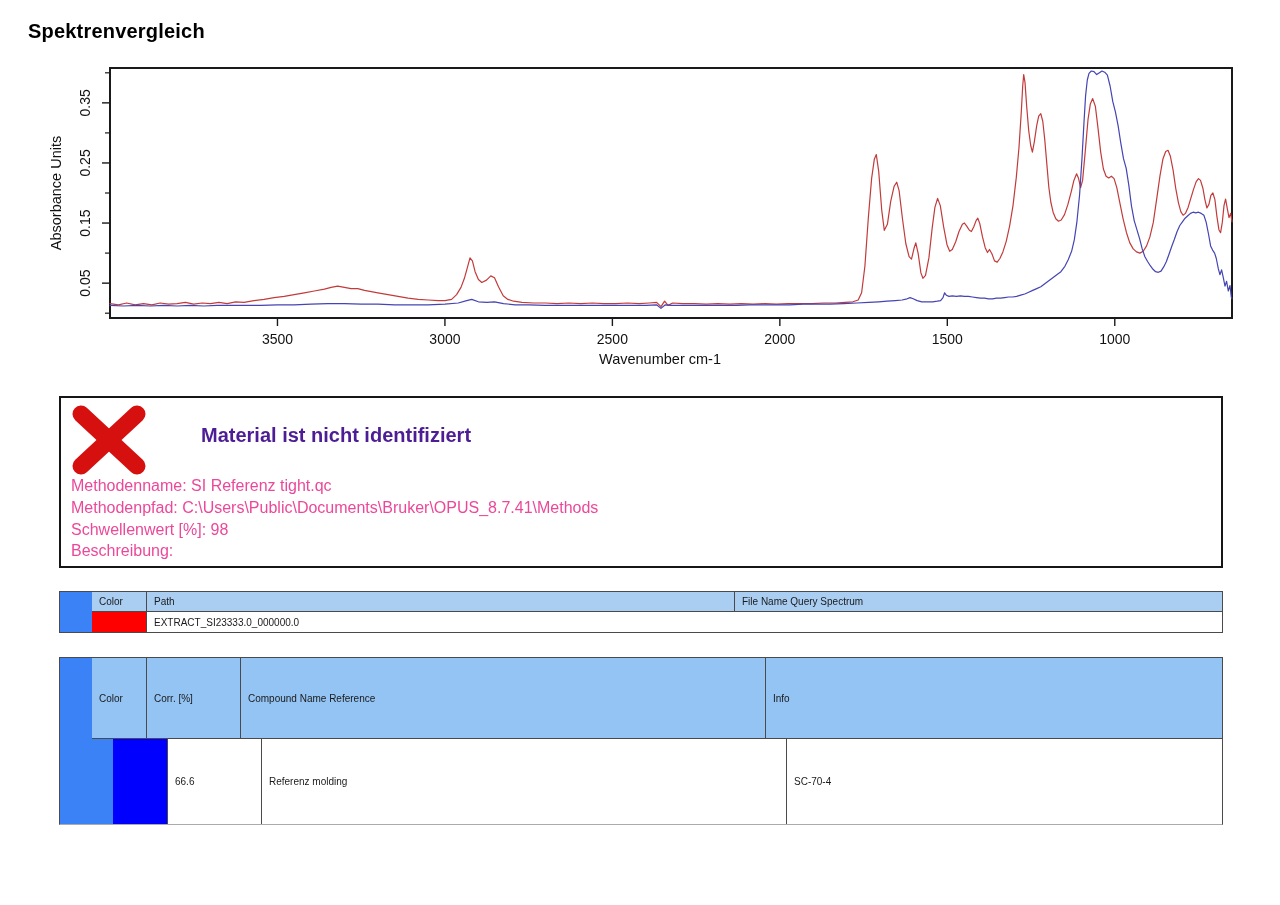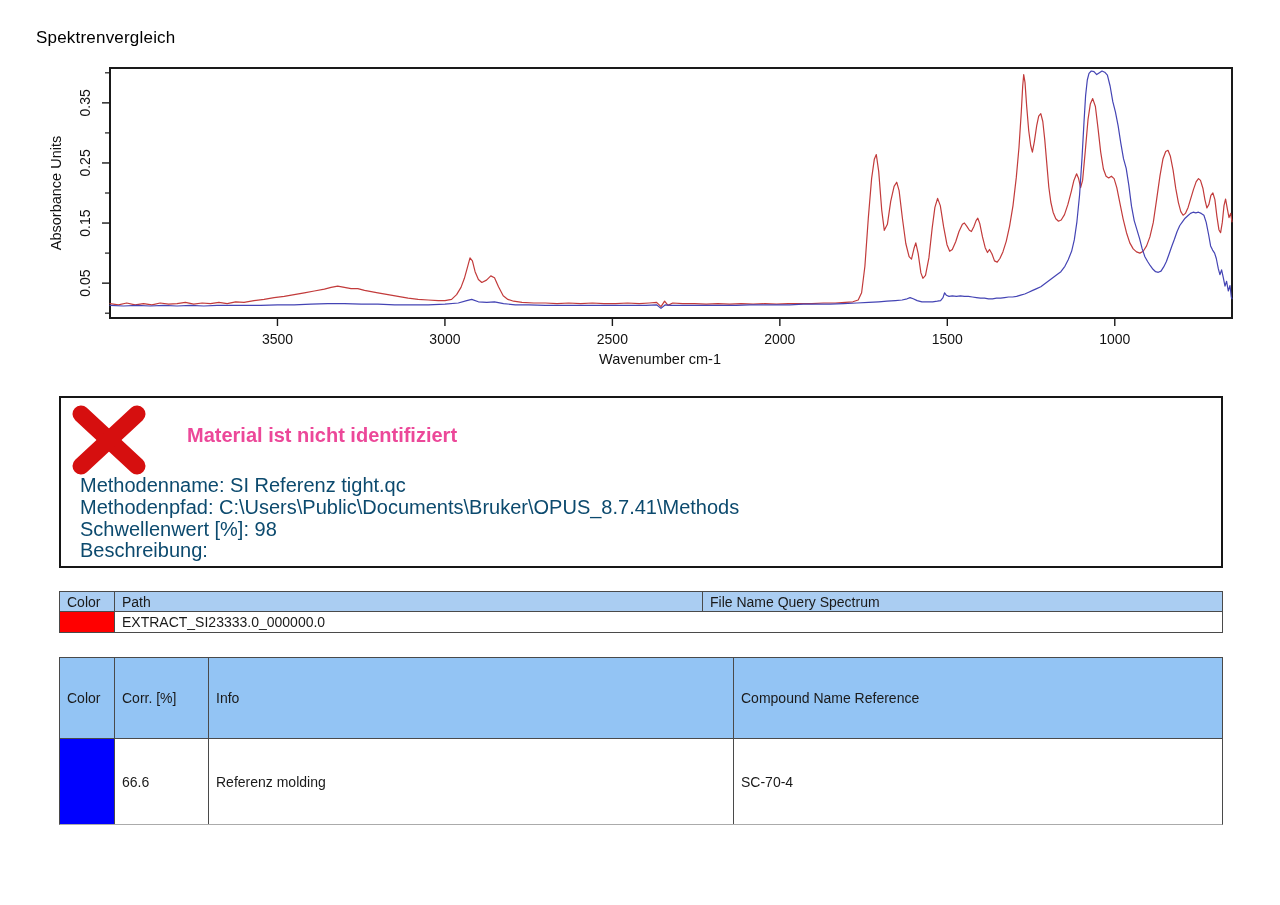--- a/index.html
+++ b/index.html
@@ -1,55 +1,55 @@
 <!DOCTYPE html>
 <html><head>
 <meta charset="utf-8">
 <style>
   html,body{margin:0;padding:0;}
   body{
     width:1280px;height:905px;position:relative;background:#ffffff;
     font-family:"Liberation Sans",sans-serif;color:#111;overflow:hidden;
   }
   #page-title{
-    position:absolute;left:28px;top:20px;margin:8px;
-    font-size:17px;font-weight:normal;color:#000;letter-spacing:0.2px;
+    position:absolute;left:28px;top:20px;margin:0;
+    font-size:20px;font-weight:bold;color:#000;letter-spacing:0.2px;
   }
   .chart-wrap{position:absolute;left:0;top:0;width:1280px;height:380px;}
   #chart-svg{position:absolute;left:0;top:0;}
   .logo{position:absolute;left:118px;top:78px;width:140px;height:80px;}
   .logo-glyph{position:absolute;left:30px;top:0;}
   .logo-text{
     position:absolute;left:0;top:56px;font-size:16.5px;font-weight:600;
     color:#2baa9c;white-space:nowrap;letter-spacing:0.3px;
   }
   .result-box{
     position:absolute;left:59px;top:396px;width:1164px;height:172px;
     border:2px solid #161616;box-sizing:border-box;background:#fff;
   }
   .x-icon{position:absolute;left:7px;top:6px;}
   .result-heading{
-    position:absolute;left:126px;top:26px;font-size:20px;font-weight:bold;color:#ec4899;
+    position:absolute;left:140px;top:26px;font-size:20px;font-weight:bold;color:#4c1d95;
   }
   .result-lines{
-    position:absolute;left:19px;top:77px;font-size:20px;line-height:21.8px;color:#0c4a6e;
+    position:absolute;left:10px;top:77px;font-size:16px;line-height:21.8px;color:#ec4899;
   }
   .tbl{
     position:absolute;left:59px;width:1164px;box-sizing:border-box;
-    border:1px solid #4a4a4a;font-size:14px;color:#1a1a1a;background:#3b82f6;
+    border:1px solid #4a4a4a;font-size:10px;color:#1a1a1a;background:#3b82f6;padding-left:32px;
   }
   #query-table{top:591px;}
   #ref-table{top:657px;border-bottom-color:#ababab;}
   .trow{display:grid;}
   #query-table .trow{grid-template-columns:55px 588px 1fr;}
   #ref-table .trow{grid-template-columns:55px 94px 525px 1fr;}
   #query-table .hdr{height:20px;background:#aacdf2;}
   #query-table .drow{height:20px;background:#fff;}
   #ref-table .hdr{height:81px;background:#93c4f4;}
-  #ref-table .drow{height:85px;background:#fff;}
+  #ref-table .drow{height:85px;background:#fff;margin-left:21px;}
   .c{
     border-right:1px solid #4a4a4a;display:flex;align-items:center;
     padding-left:7px;box-sizing:border-box;overflow:hidden;white-space:nowrap;
   }
   .c:last-child{border-right:none;}
   .hdr .c{border-bottom:1px solid #4a4a4a;}
   .c.swc{padding:0;}
   .sw{width:100%;height:100%;}
 </style>
 </head>
@@ -117,22 +117,22 @@
       <div class="sw" style="background: rgb(255, 0, 0);"></div>
     </div>
     <div class="c">EXTRACT_SI23333.0_000000.0</div>
   </div>
 </div>
 
 <div class="tbl" id="ref-table">
   <div class="trow hdr">
     <div class="c">Color</div>
     <div class="c">Corr. [%]</div>
+    <div class="c">Compound Name Reference</div>
     <div class="c">Info</div>
-    <div class="c">Compound Name Reference</div>
   </div>
   <div class="trow drow">
     <div class="c swc">
       <div class="sw" style="background: rgb(0, 0, 255);"></div>
     </div>
     <div class="c">66.6</div>
     <div class="c">Referenz molding</div>
     <div class="c">SC-70-4</div>
   </div>
 </div>

